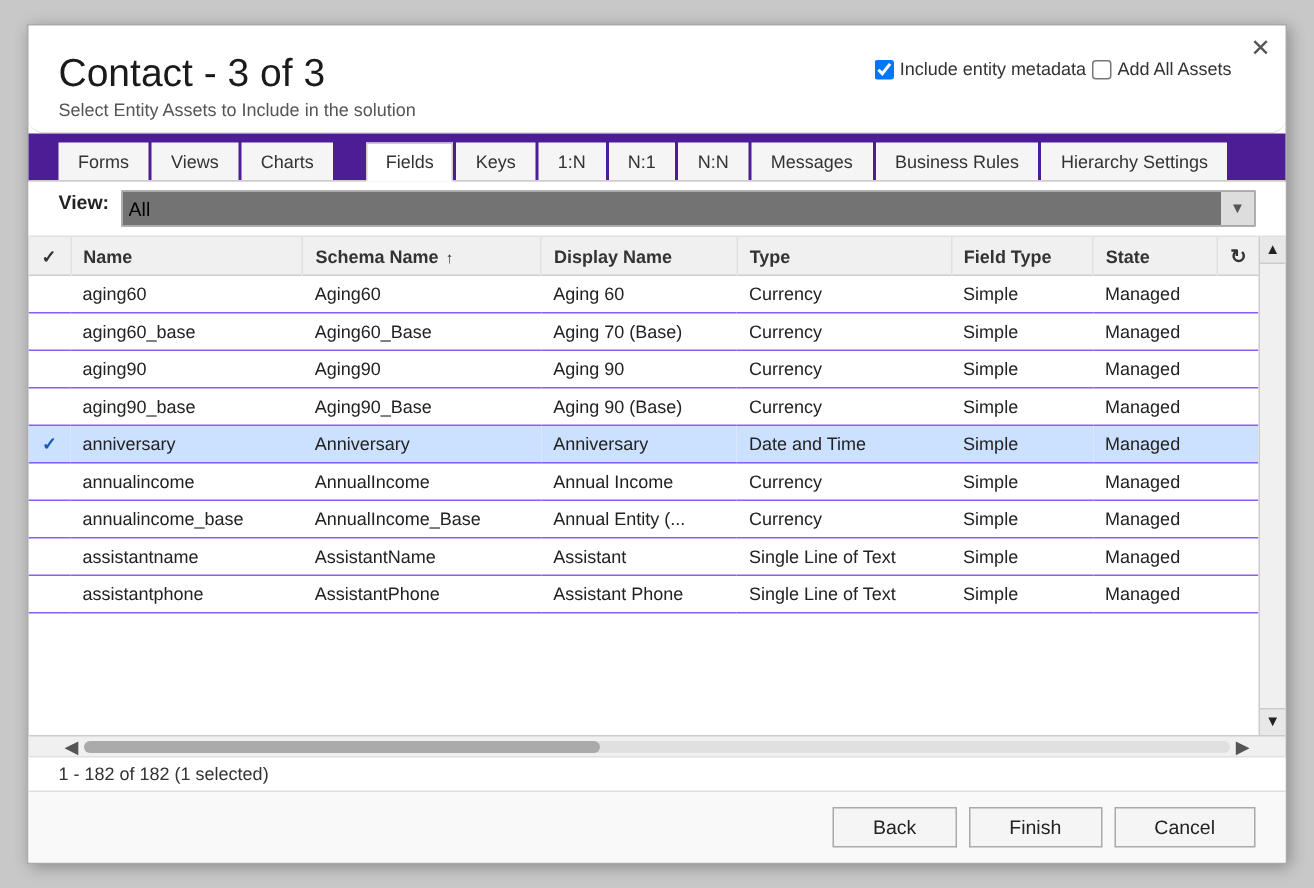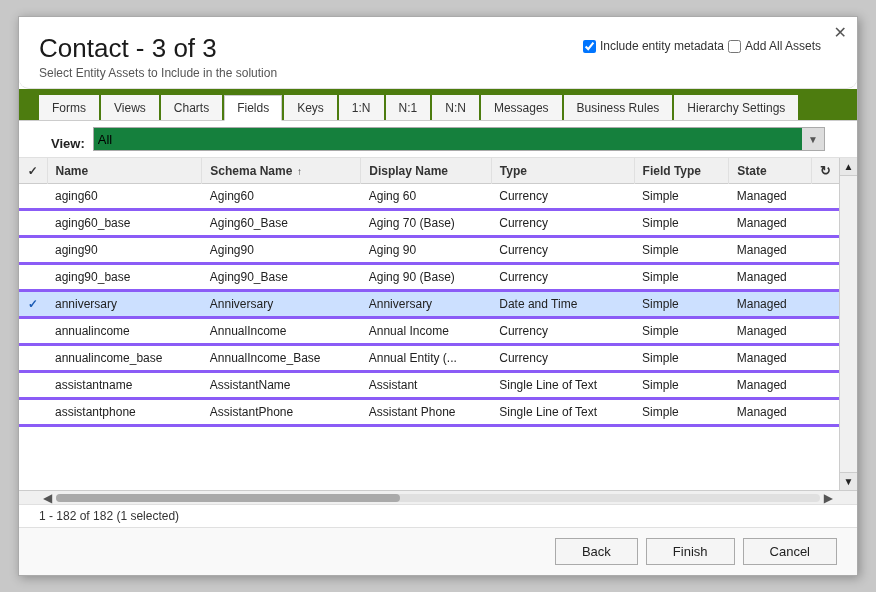--- a/index.html
+++ b/index.html
@@ -67,57 +67,58 @@
       cursor: pointer;
     }
     .checkbox-label input[type="checkbox"] {
       margin: 0;
     }
     .tabs-bar {
       display: flex;
       align-items: center;
       padding: 6px 32px 0 20px;
       border-bottom: 1px solid #ccc;
-      background: #4d7c0f;
+      background: #4c1d95;
     }
     .tab {
       padding: 5px 12px;
       border: 1px solid transparent;
       border-bottom: none;
       cursor: pointer;
       font-size: 12px;
       color: #333;
       background: #f5f5f5;
       margin-right: 2px;
     }
     .tab.active {
       background: #fff;
       border-color: #ccc;
       border-bottom: 1px solid #fff;
       margin-bottom: -1px;
       font-weight: 500;
+      margin-left: 20px;
     }
     .view-bar {
       display: flex;
-      align-items: flex-end;
-      padding: 6px 32px;
+      align-items: flex-start;
+      padding: 6px 20px;
       border-bottom: 1px solid #e0e0e0;
       background: #fff;
     }
     .view-label {
       font-size: 13px;
       font-weight: 600;
       margin-right: 8px;
     }
     .view-select-wrapper {
       flex: 1;
       display: flex;
       align-items: center;
       border: 1px solid #aaa;
-      background: #15803d;
+      background: #737373;
       height: 24px;
       padding: 0 4px;
       position: relative;
     }
     .view-select-wrapper select {
       border: none;
       outline: none;
       background: transparent;
       font-size: 13px;
       width: 100%;
@@ -162,21 +163,21 @@
       white-space: nowrap;
       border-right: 1px solid #e0e0e0;
     }
     thead th:last-child { border-right: none; }
     .th-check {
       width: 28px;
       text-align: center;
     }
     .th-refresh { width: 24px; }
     tbody tr {
-      border-bottom: 3px solid #8b5cf6;
+      border-bottom: 1px solid #8b5cf6;
     }
     tbody tr.selected {
       background: #cce0ff;
     }
     tbody td {
       padding: 5px 8px;
       white-space: nowrap;
       color: #222;
     }
     .td-check {

